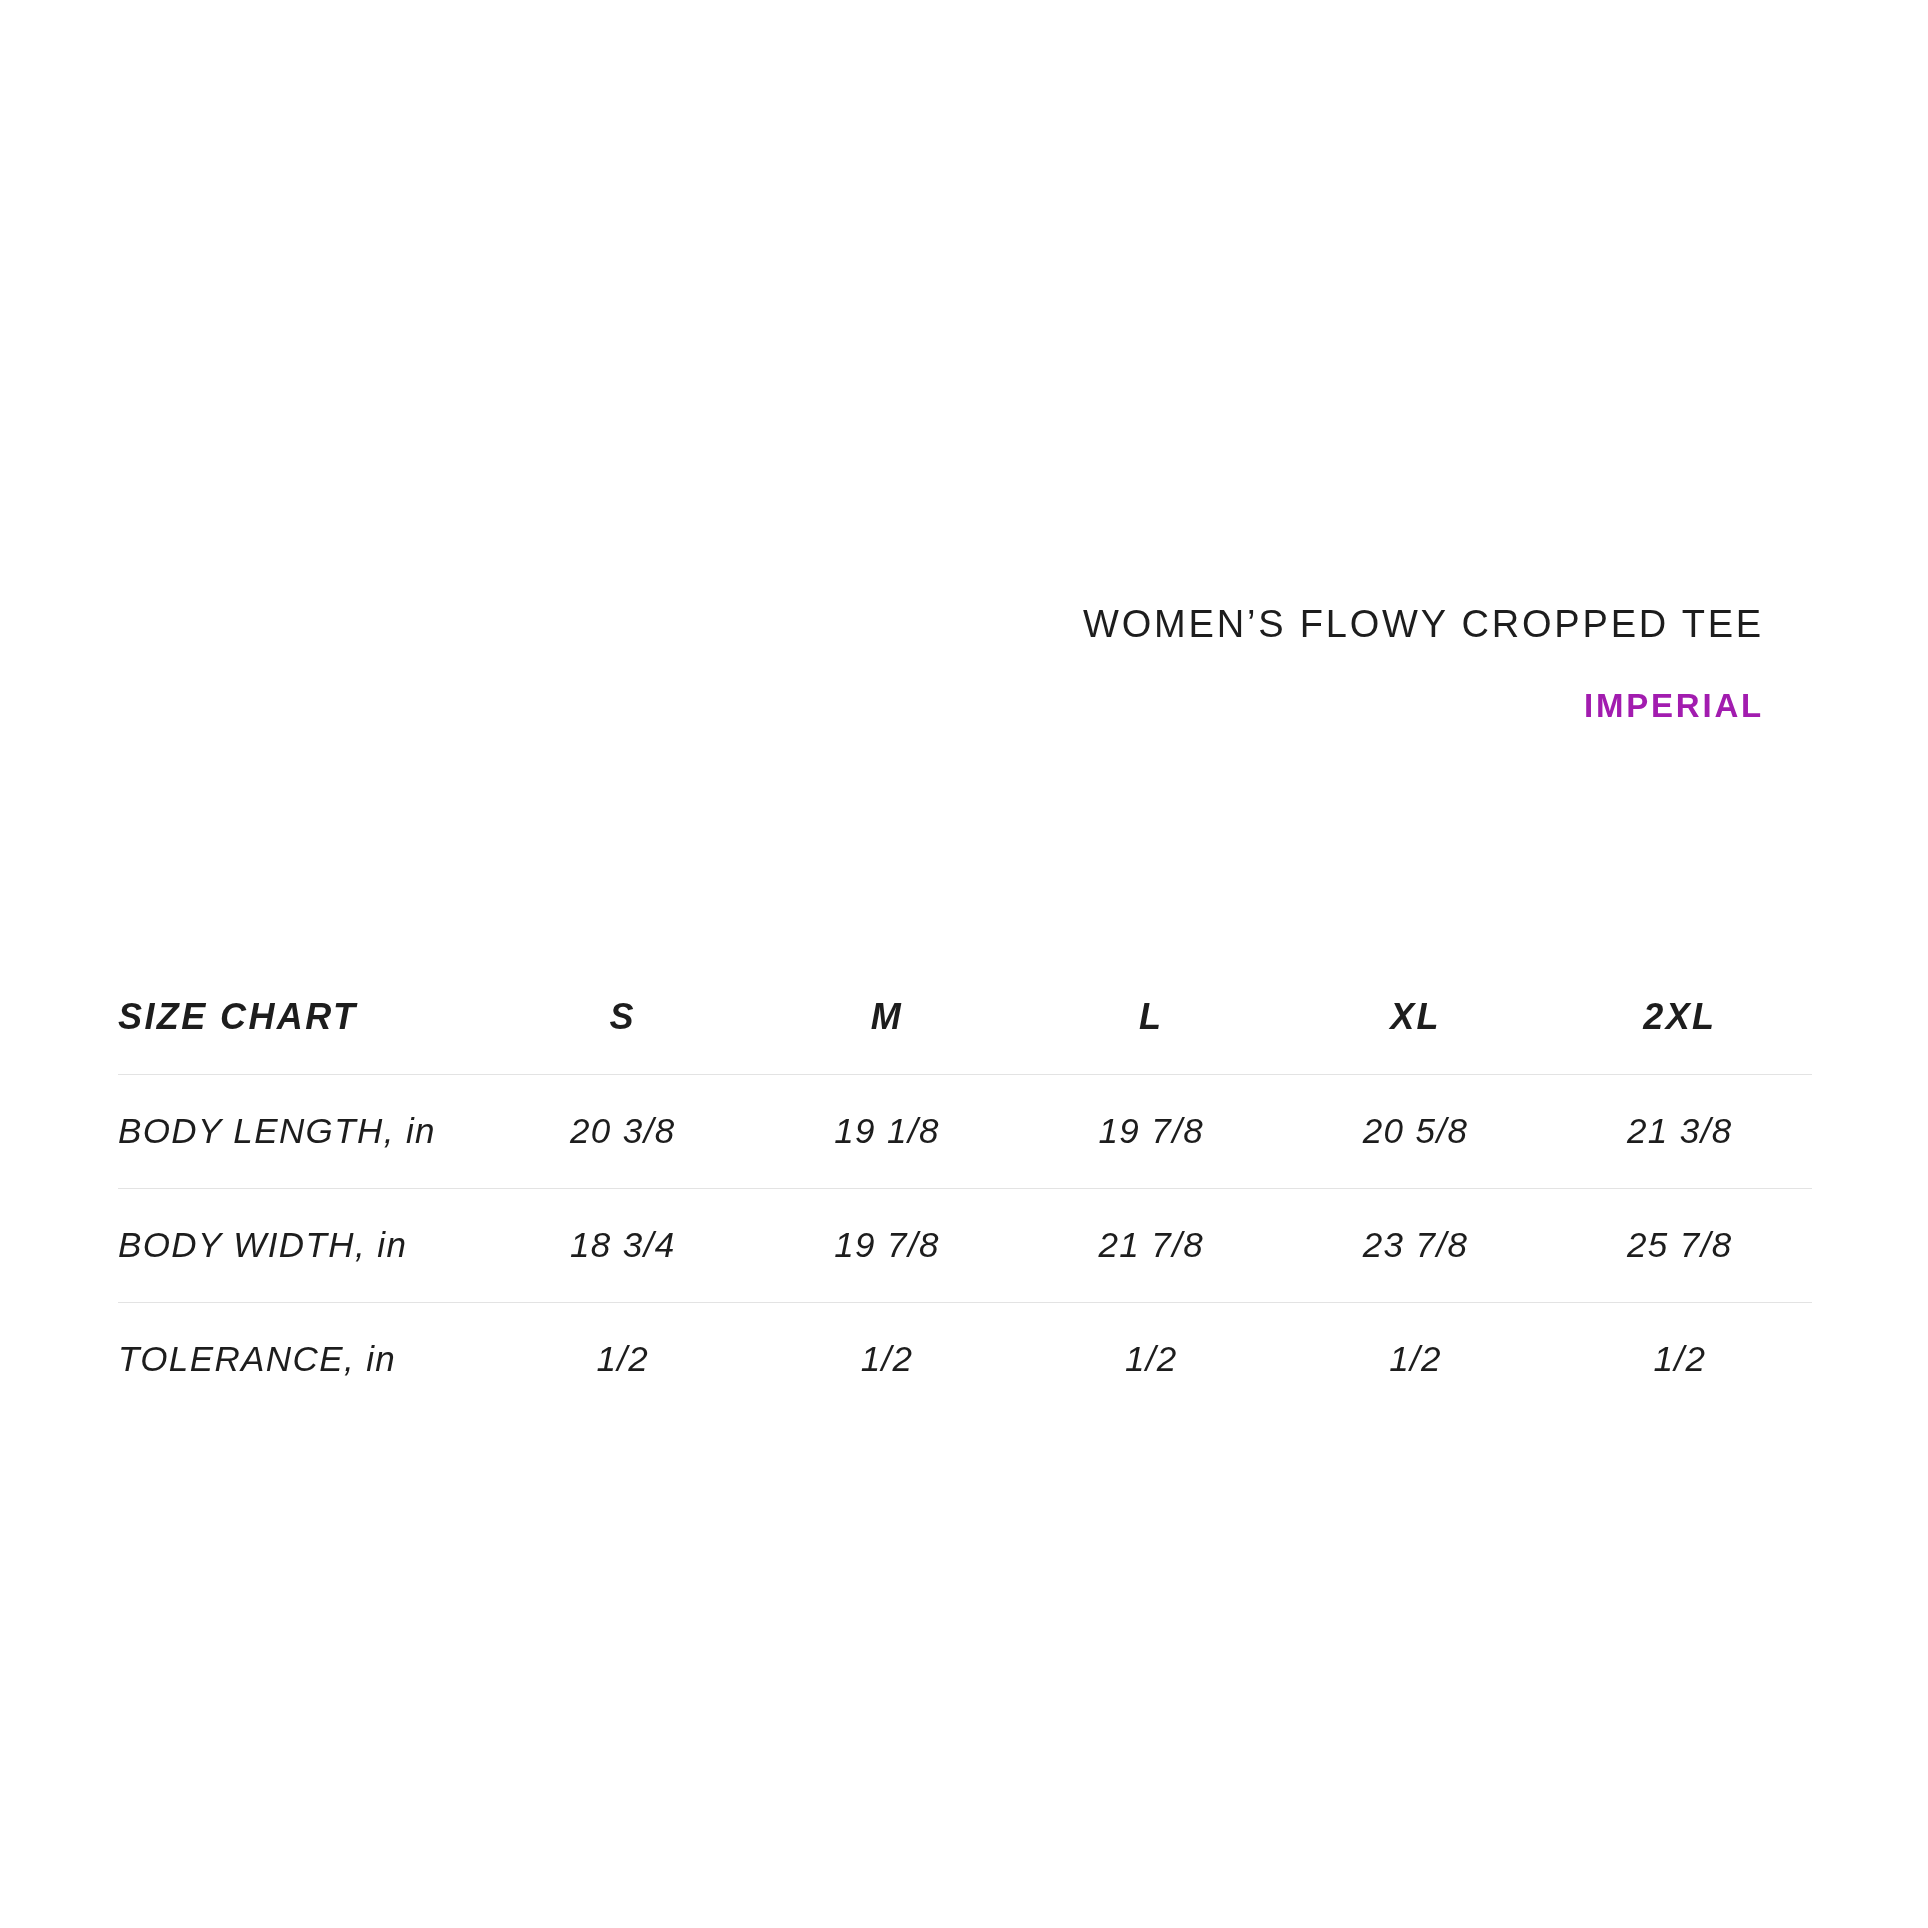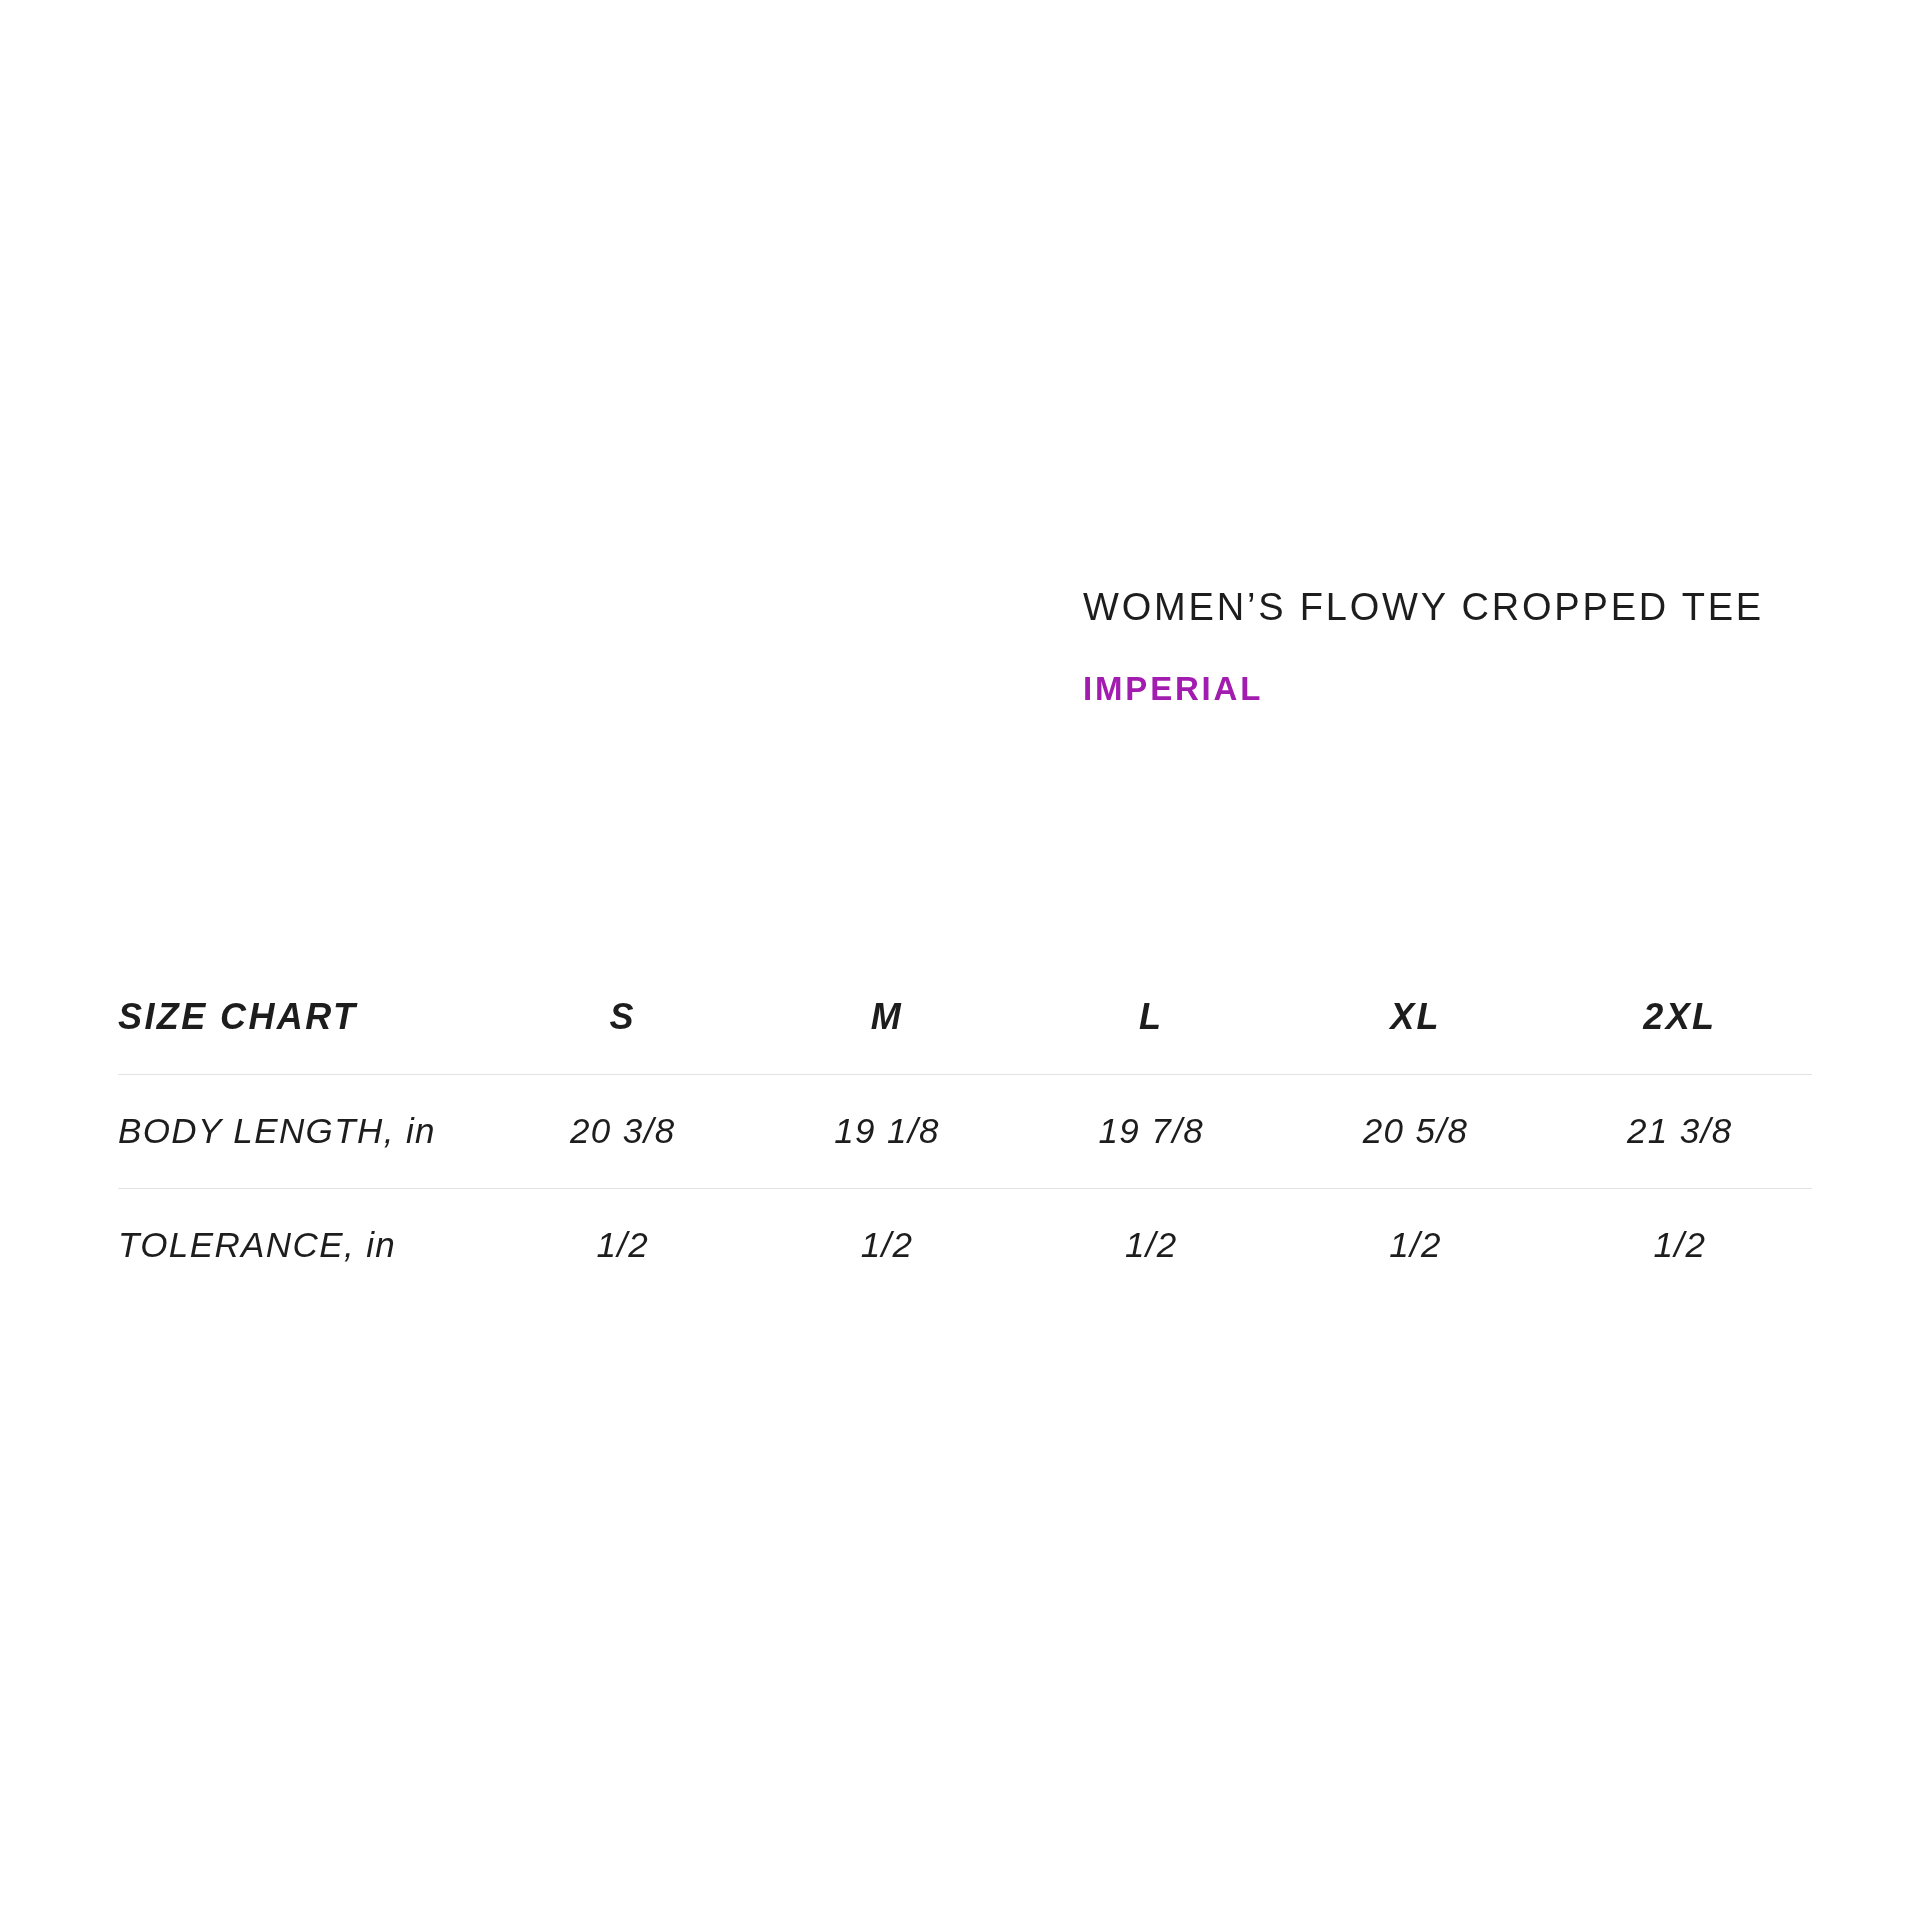--- a/index.html
+++ b/index.html
@@ -9,23 +9,23 @@
     background: #ffffff;
     font-family: "Liberation Sans", sans-serif;
     color: #1d1d1d;
     position: relative;
     overflow: hidden;
   }
 
   
   .title-block {
     position: absolute;
-    top: 586px;
+    top: 603px;
     right: 164px;
-    text-align: left;
+    text-align: right;
   }
   .product-title {
     font-size: 38px;
     font-weight: 400;
     letter-spacing: 2.8px;
     color: #1d1d1d;
     white-space: nowrap;
   }
   .unit-label {
     margin-top: 41px;
@@ -99,20 +99,28 @@
     <th>2XL</th>
   </tr>
   <tr class="ruled">
     <td>BODY LENGTH, in</td>
     <td>20 3/8</td>
     <td>19 1/8</td>
     <td>19 7/8</td>
     <td>20 5/8</td>
     <td>21 3/8</td>
   </tr>
+  <tr class="ruled">
+    <td>BODY WIDTH, in</td>
+    <td>18 3/4</td>
+    <td>19 7/8</td>
+    <td>21 7/8</td>
+    <td>23 7/8</td>
+    <td>25 7/8</td>
+  </tr>
   <tr>
     <td>TOLERANCE, in</td>
     <td>1/2</td>
     <td>1/2</td>
     <td>1/2</td>
     <td>1/2</td>
     <td>1/2</td>
   </tr>
 </tbody>
   </table>

